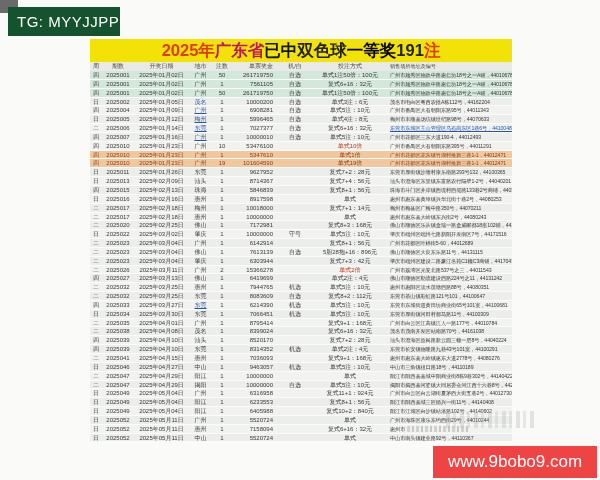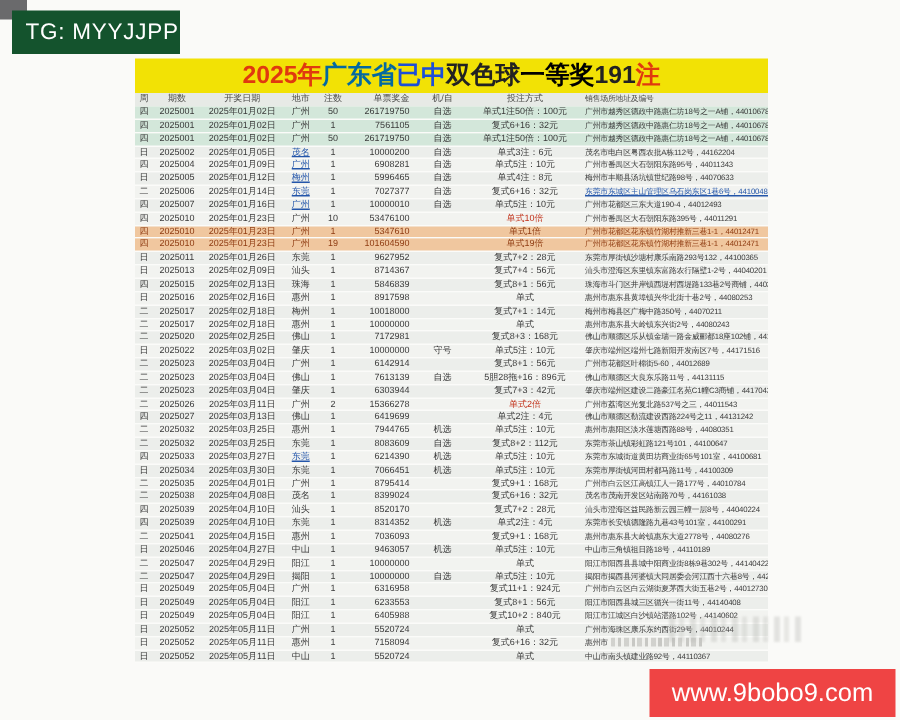--- a/index.html
+++ b/index.html
@@ -50,21 +50,21 @@
     color:#fff; font-size:17px; line-height:32px; text-align:center; }
 </style>
 </head>
 <body>
 
 <div class="stage">
   <div class="corner-sliver"></div>
   <div class="tg-badge">TG: MYYJJPP</div>
 
   <div class="sheet">
-    <div class="title-bar" id="title-bar"><span style="color: rgb(224, 57, 15);">2025年</span><span style="color: #0369a1;">广东省</span><span style="color: #1d4ed8; font-family: Liberation Mono, monospace;">已中</span><span style="color: rgb(34, 34, 34); margin-top: 38px;">双色球</span><span style="color: #000000;">一等奖</span><span style="color: rgb(34, 34, 34);">191</span><span style="color: rgb(224, 57, 15);">注</span></div>
+    <div class="title-bar" id="title-bar"><span style="color: rgb(224, 57, 15);">2025年</span><span style="color: #be185d;">广东省</span><span style="color: #0f172a; font-family: Liberation Mono, monospace;">已中</span><span style="color: rgb(34, 34, 34); margin-top: 38px;">双色球</span><span style="color: #000000;">一等奖</span><span style="color: rgb(34, 34, 34);">191</span><span style="color: rgb(224, 57, 15);">注</span></div>
     <div class="thead" id="thead">
         <div class="cell c0">周</div>
         <div class="cell c1">期数</div>
         <div class="cell c2">开奖日期</div>
         <div class="cell c3">地市</div>
         <div class="cell c4">注数</div>
         <div class="cell c5">单票奖金</div>
         <div class="cell c6">机/自</div>
         <div class="cell c7">投注方式</div>
         <div class="cell c8">销售场所地址及编号</div>

